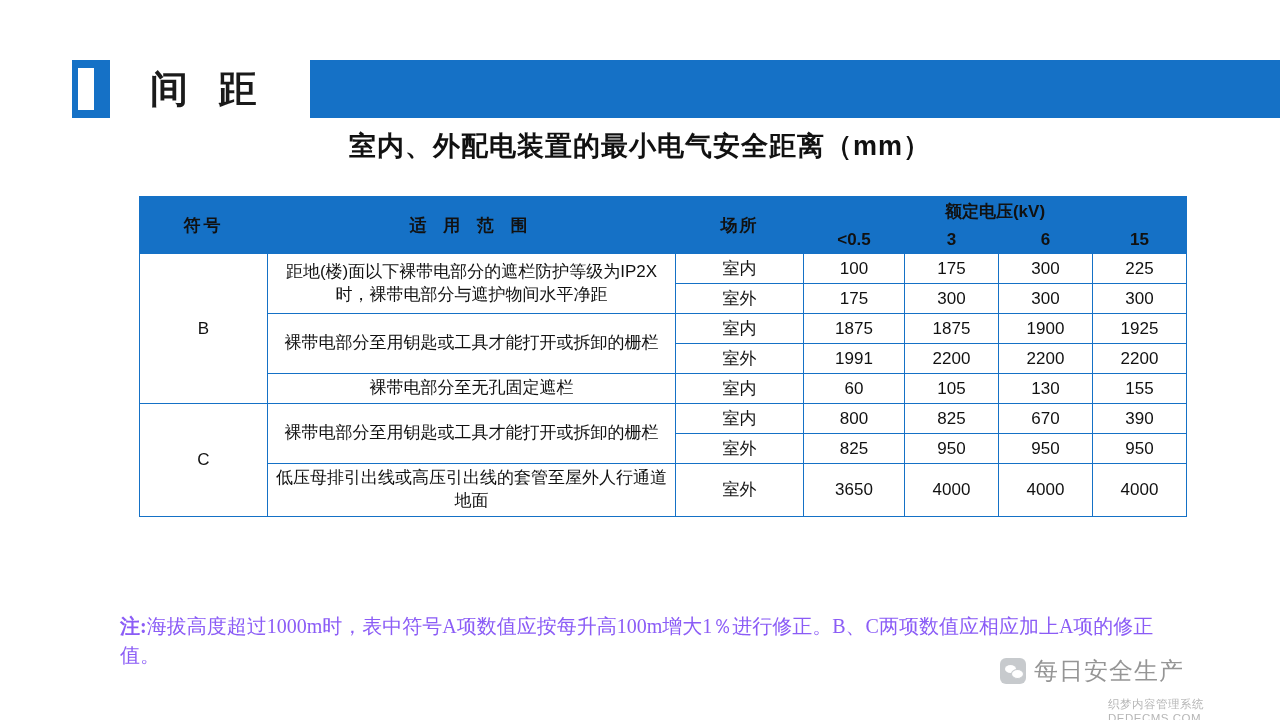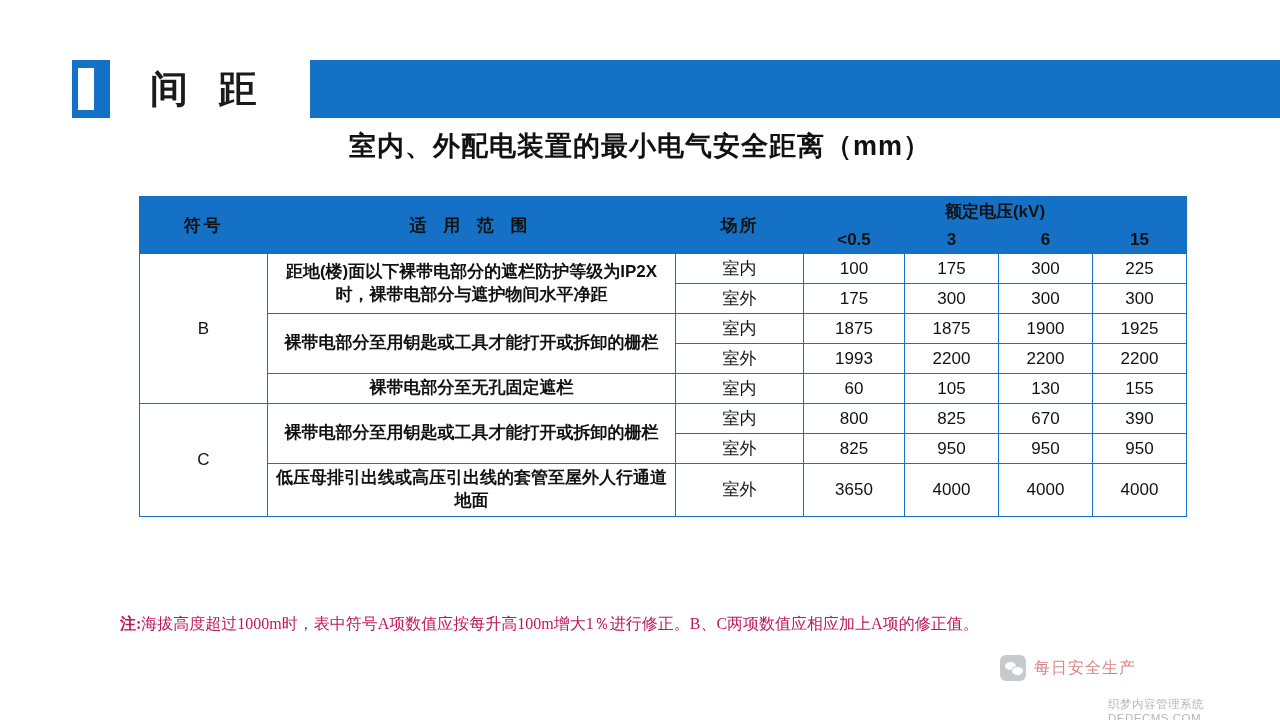--- a/index.html
+++ b/index.html
@@ -113,42 +113,41 @@
   .th-volt { font-size: 21px; }
   .th-volt-sub { font-size: 18px; }
 
   td.letter {
     font-size: 18px;
   }
   td.scope {
     font-size: 16.5px;
     line-height: 1.35;
     padding: 5px 10px;
-    font-weight: bold;
   }
   td.place { font-size: 17px; }
   td.num { font-size: 17px; }
 
   
   col.c-sym   { width: 128px; }
   col.c-scope { width: 408px; }
   col.c-place { width: 128px; }
   col.c-v1    { width: 101px; }
   col.c-v2    { width: 94px; }
   col.c-v3    { width: 94px; }
   col.c-v4    { width: 94px; }
 
   
   .note {
     position: absolute;
     top: 612px;
     left: 120px;
     width: 1060px;
-    font-size: 16px;
-    color: #be185d;
+    font-size: 20px;
+    color: #8b5cf6;
     line-height: 1.45;
     font-family: "Liberation Serif", serif;
   }
   .note b { font-weight: bold; }
 
   
   .wechat {
     position: absolute;
     top: 655px;
     left: 1000px;
@@ -175,22 +174,22 @@
   .wechat-icon::after {
     content: "";
     position: absolute;
     left: 11px; top: 11px;
     width: 11px; height: 8px;
     background: #ffffff;
     border-radius: 50%;
     border: 1px solid #9aa0a6;
   }
   .wechat-text {
-    font-size: 16px;
-    color: #b91c1c;
+    font-size: 24px;
+    color: #404040;
     letter-spacing: 1px;
   }
   .site-mark {
     position: absolute;
     top: 697px;
     left: 1108px;
     font-size: 11.5px;
     color: #b6b6b6;
     letter-spacing: 0.5px;
     font-family: "Liberation Sans", sans-serif;
@@ -256,21 +255,21 @@
       <tr>
         <td class="scope" rowspan="2">裸带电部分至用钥匙或工具才能打开或拆卸的栅栏</td>
         <td class="place">室内</td>
         <td class="num">1875</td>
         <td class="num">1875</td>
         <td class="num">1900</td>
         <td class="num">1925</td>
       </tr>
       <tr>
         <td class="place">室外</td>
-        <td class="num">1993</td>
+        <td class="num">1991</td>
         <td class="num">2200</td>
         <td class="num">2200</td>
         <td class="num">2200</td>
       </tr>
       <tr>
         <td class="scope">裸带电部分至无孔固定遮栏</td>
         <td class="place">室内</td>
         <td class="num">60</td>
         <td class="num">105</td>
         <td class="num">130</td>

